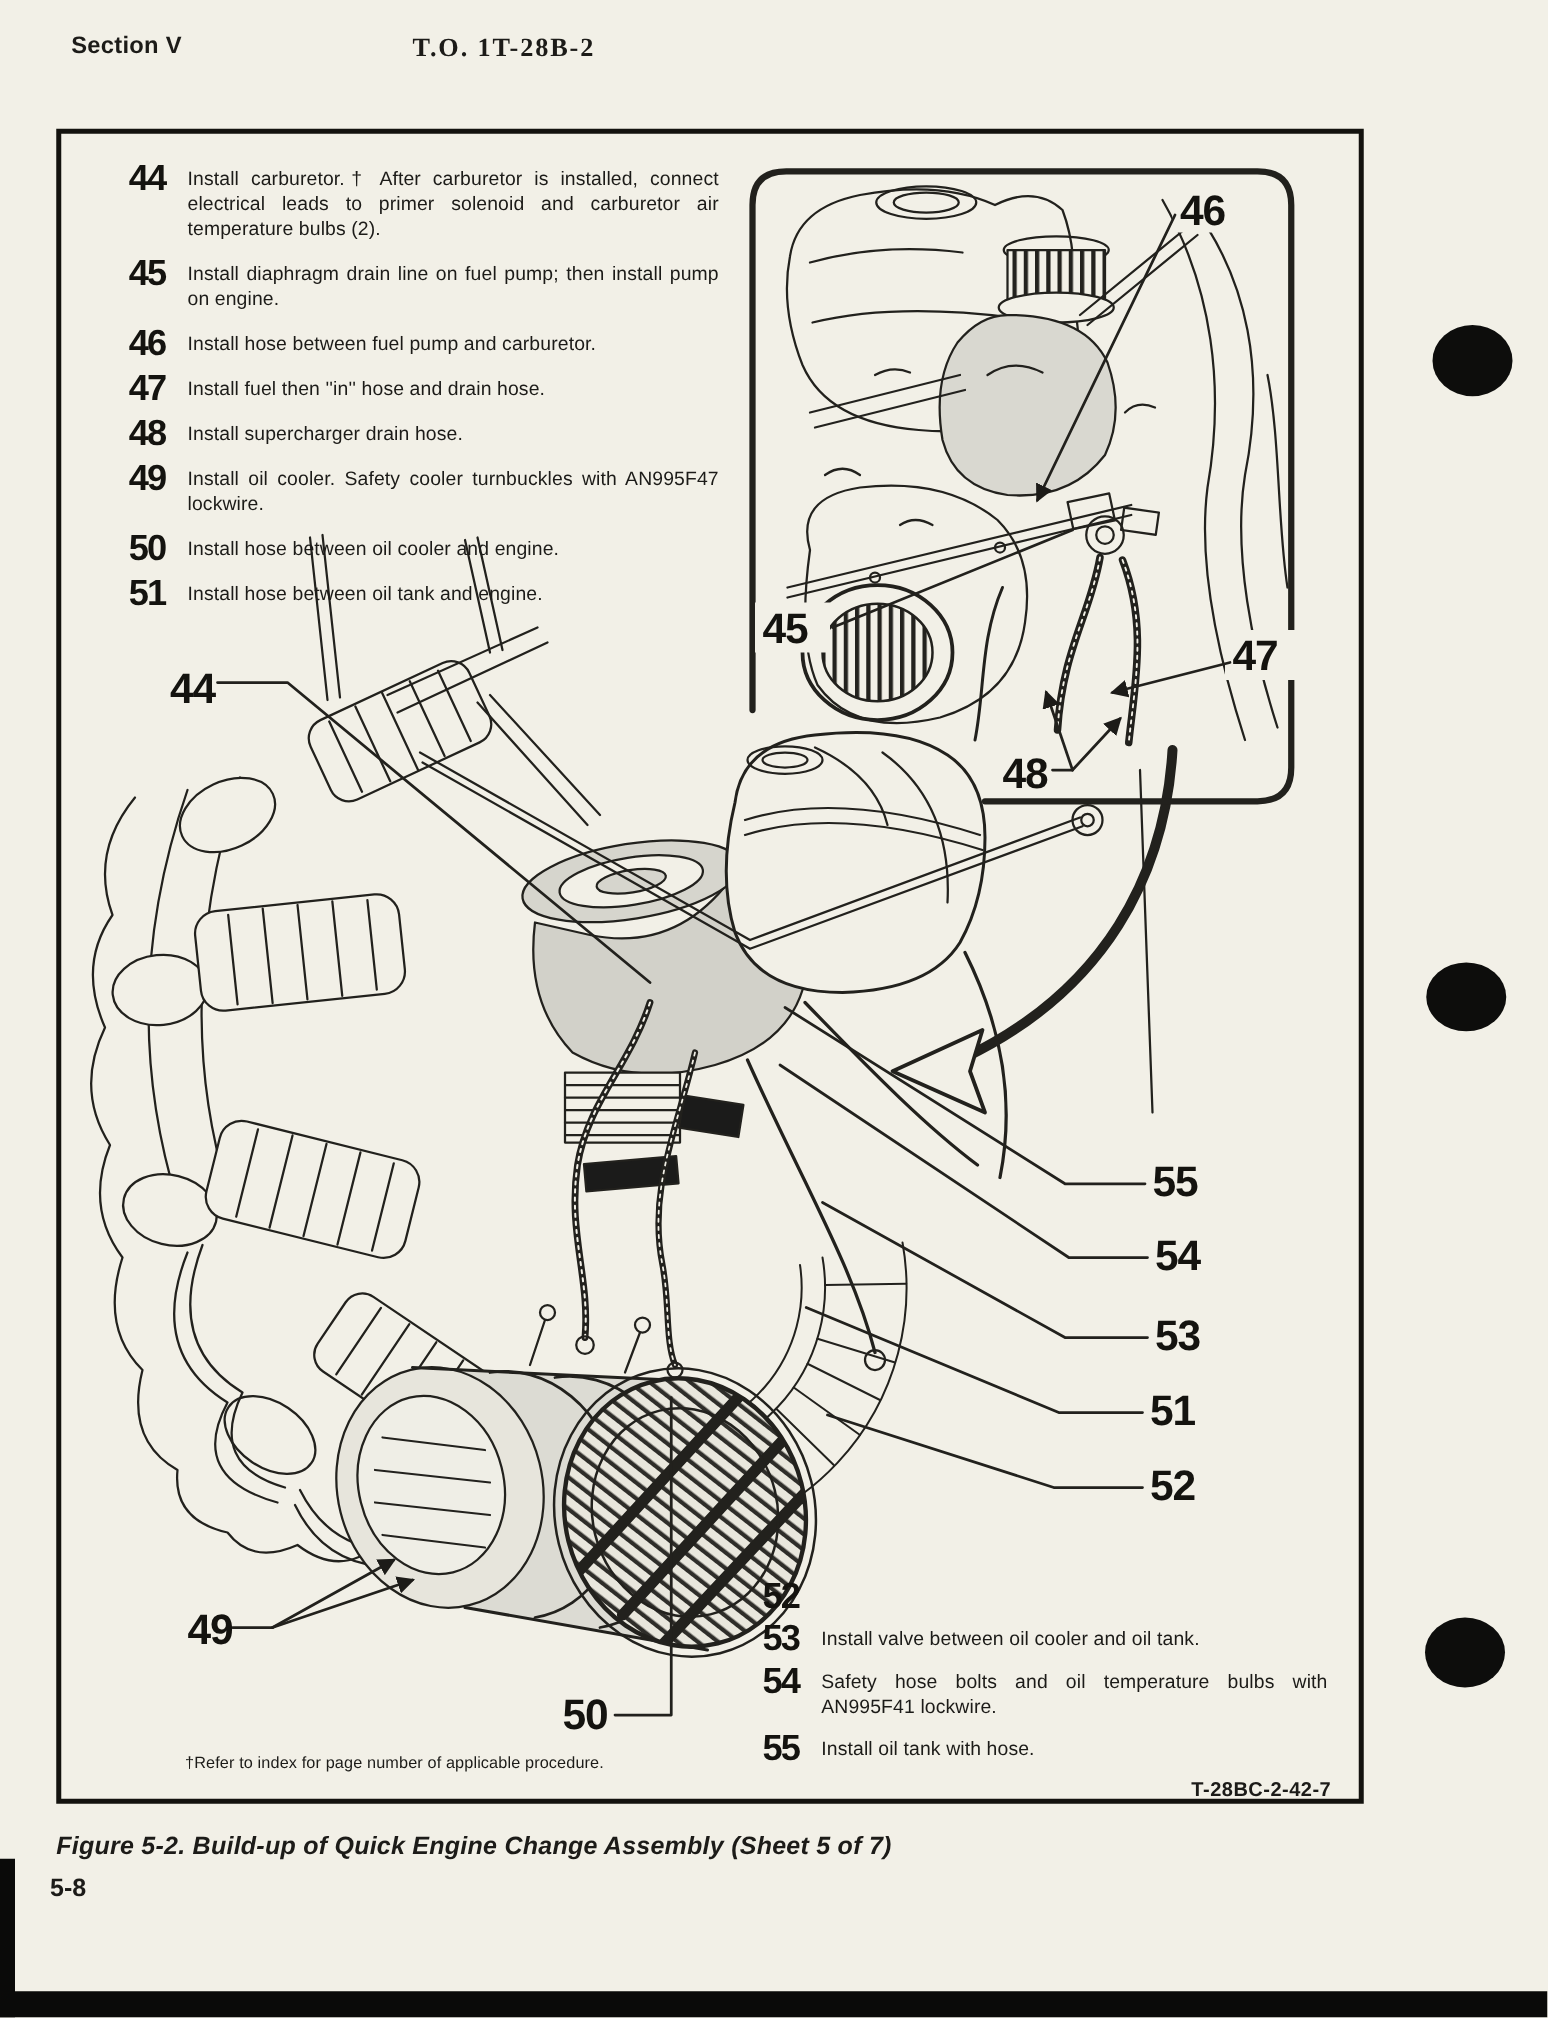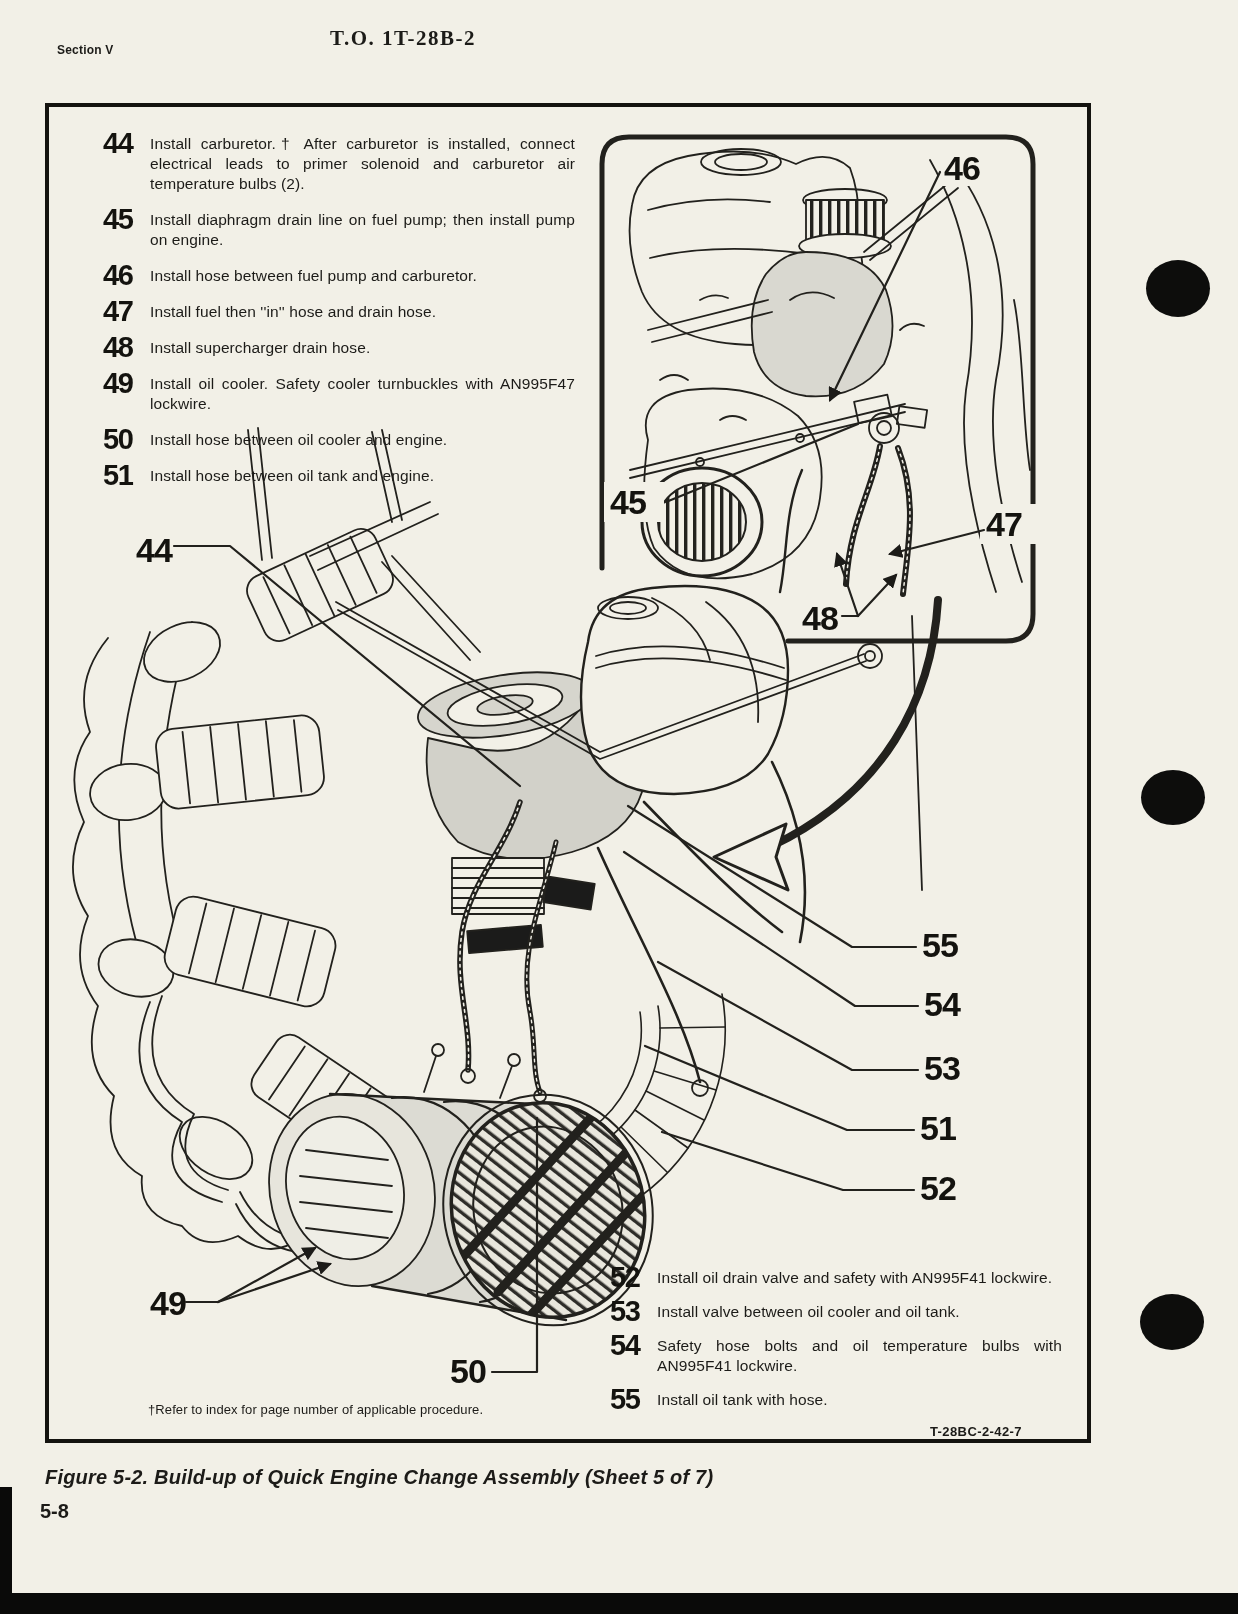--- a/index.html
+++ b/index.html
@@ -2,35 +2,35 @@
 <html><head>
 <meta charset="utf-8">
 <style>
   html,body{margin:0;padding:0;}
   body{
     width:1238px;height:1614px;position:relative;overflow:hidden;
     background:#f2f0e7;color:#1c1b18;
     font-family:"Liberation Sans",sans-serif;
     -webkit-font-smoothing:antialiased;
   }
-  .hdr-section{position:absolute;left:57px;top:26px;font-size:12px;font-weight:bold;letter-spacing:.2px;margin-top:17px;}
+  .hdr-section{position:absolute;left:57px;top:26px;font-size:19px;font-weight:bold;letter-spacing:.2px;}
   .hdr-to{position:absolute;left:330px;top:26px;width:360px;text-align:left;
     font-family:"Liberation Serif",serif;font-weight:bold;font-size:21px;letter-spacing:1.5px;}
   .frame{position:absolute;left:45px;top:103px;width:1046px;height:1340px;
     border:4px solid #14130f;box-sizing:border-box;}
   .list{position:absolute;}
   .list-left{left:103px;top:132px;width:472px;}
   .list-right{left:610px;top:1266px;width:452px;}
   .item{display:flex;margin-bottom:14px;}
   .list-right .item{margin-bottom:12px;}
   .item .num{flex:none;width:47px;font-weight:bold;font-size:29px;line-height:22px;letter-spacing:-1.5px;color:#14130f;}
   .item .txt{font-size:15.5px;line-height:20px;text-align:justify;padding-top:2px;letter-spacing:.1px;}
   .footnote{position:absolute;left:148px;top:1402px;font-size:13px;letter-spacing:.1px;}
-  .refcode{position:absolute;left:930px;top:1424px;width:135px;text-align:left;
-    font-size:13px;font-weight:bold;letter-spacing:.4px;}
+  .refcode{position:absolute;left:930px;top:1424px;width:135px;text-align:right;
+    font-size:16px;font-weight:bold;letter-spacing:.4px;}
   .caption{position:absolute;left:45px;top:1466px;width:1046px;text-align:left;
     font-size:20px;font-weight:bold;font-style:italic;letter-spacing:.2px;}
   .pagenum{position:absolute;left:40px;top:1500px;font-size:20px;font-weight:bold;}
   .dot{position:absolute;background:#0d0d0c;border-radius:50%;}
   .dot1{left:1146px;top:260px;width:64px;height:57px;}
   .dot2{left:1141px;top:770px;width:64px;height:55px;}
   .dot3{left:1140px;top:1294px;width:64px;height:56px;}
   .edge-bottom{position:absolute;left:0;top:1593px;width:1238px;height:21px;background:#0a0a09;}
   .edge-left{position:absolute;left:0;top:1487px;width:12px;height:127px;background:#0a0a09;}
   svg#art{position:absolute;left:0;top:0;}
@@ -322,21 +322,20 @@
   </div>
   <div class="item">
     <span class="num">51</span>
     <span class="txt">Install hose between oil tank and engine.</span>
   </div>
 </div>
 
 <div class="list list-right">
   <div class="item">
     <span class="num">52</span>
-    <span class="txt">Install oil drain valve and safety with AN995F41 lockwire.</span>
   </div>
   <div class="item">
     <span class="num">53</span>
     <span class="txt">Install valve between oil cooler and oil tank.</span>
   </div>
   <div class="item">
     <span class="num">54</span>
     <span class="txt">Safety hose bolts and oil temperature bulbs with AN995F41 lockwire.</span>
   </div>
   <div class="item">

